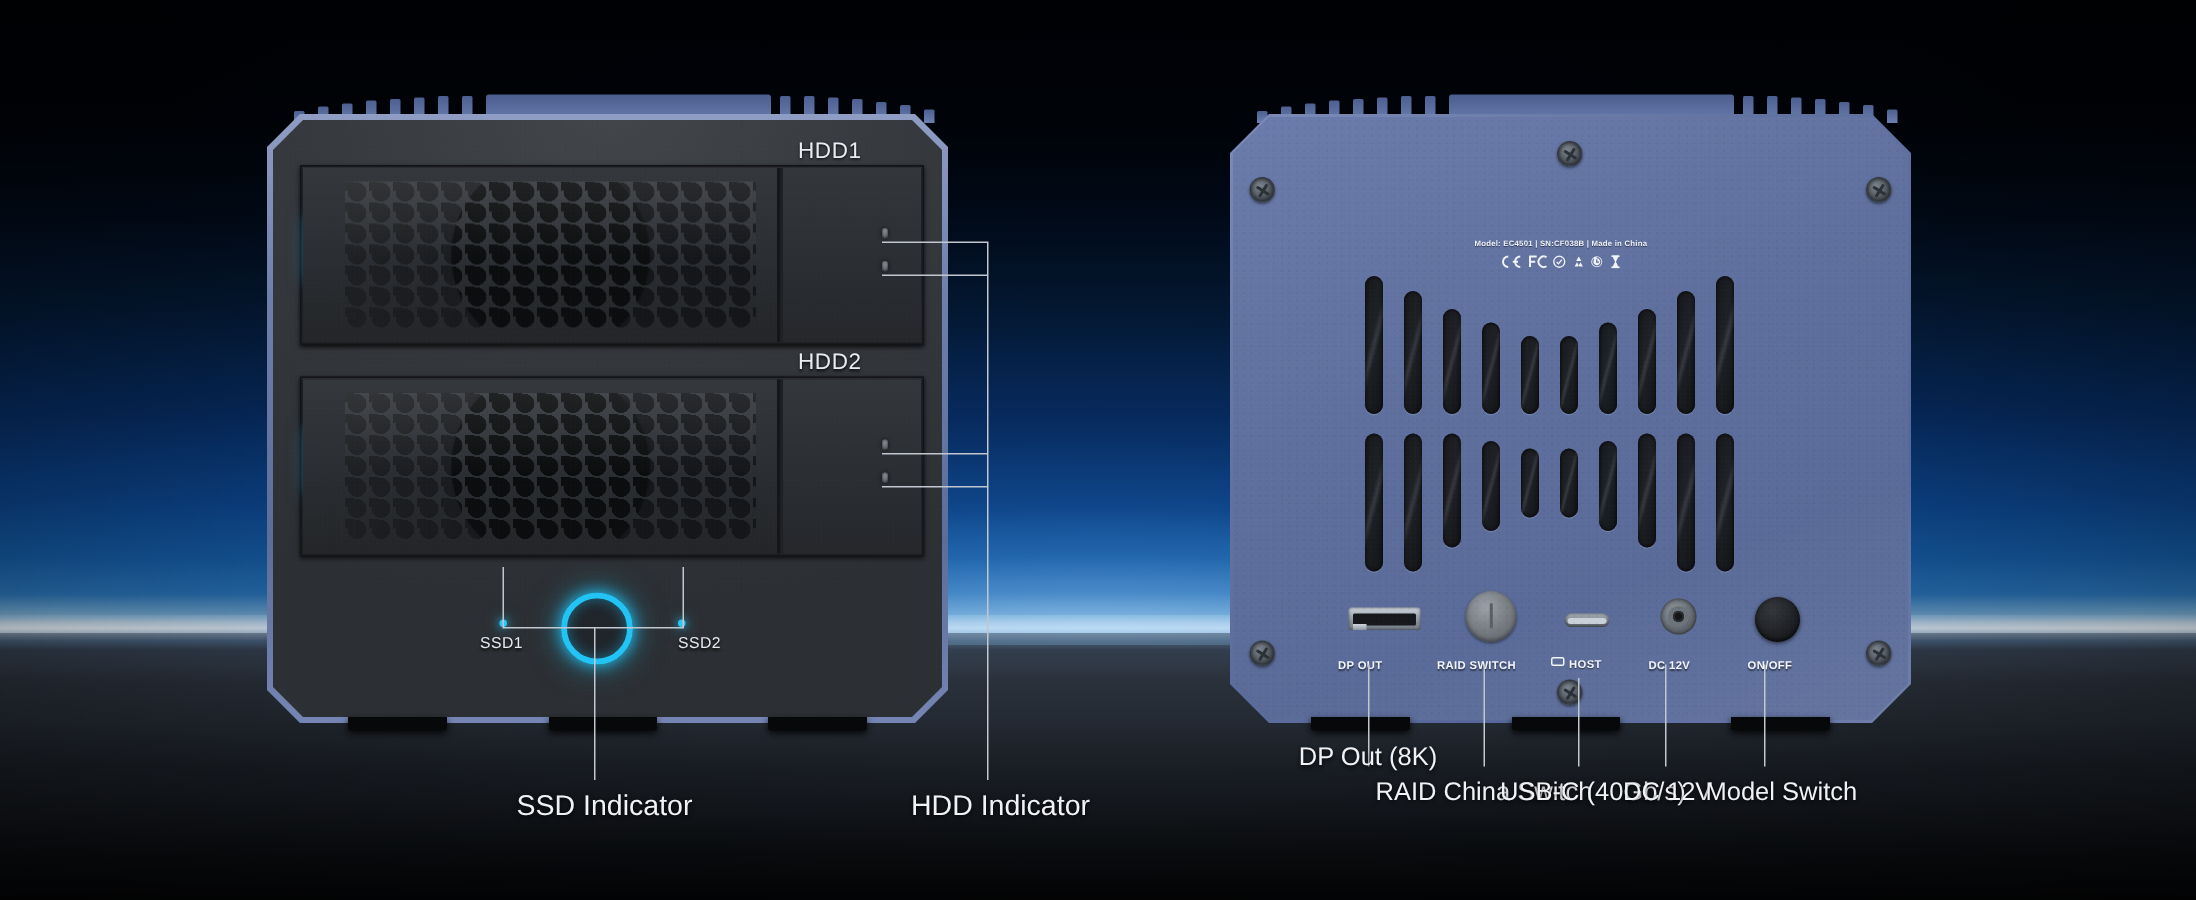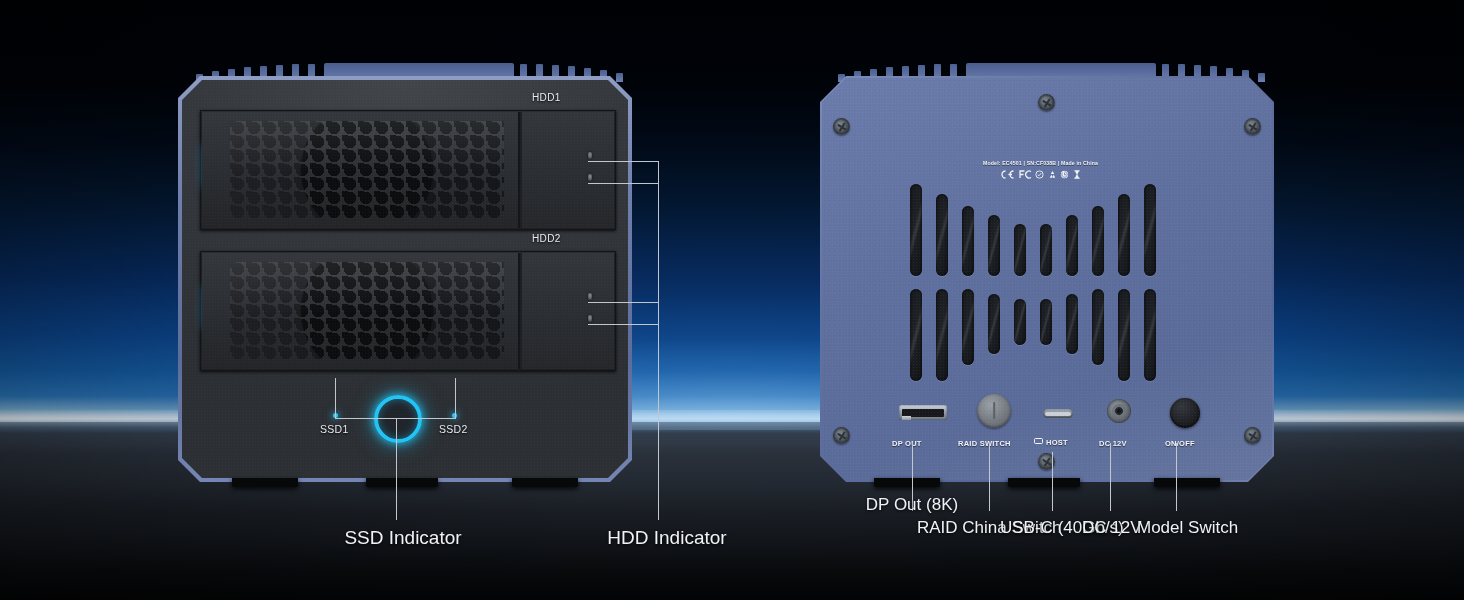--- a/index.html
+++ b/index.html
@@ -56,21 +56,21 @@
   }
   .f-face { position:absolute; left:12px; top:20px; width:446px; height:398px;
     background:
       radial-gradient(ellipse 120% 80% at 50% 0%, #42454a 0%, #35383d 40%, #2c2f33 100%);
     clip-path:polygon(20px 0,426px 0,446px 20px,446px 378px,426px 398px,20px 398px,0 378px,0 20px);
   }
   .f-face::after { content:""; position:absolute; inset:0;
     background-image:radial-gradient(rgba(255,255,255,.035) .5px, transparent .6px);
     background-size:3px 3px; opacity:.85; }
 
-  .bay-label { position:absolute; color:#e9ecf2; font-size:10px; letter-spacing:.4px;
+  .bay-label { position:absolute; color:#e9ecf2; font-size:15px; letter-spacing:.4px;
     text-shadow:0 1px 2px rgba(0,0,0,.9); }
 
   .bay { position:absolute; background:#1e2024; border:1px solid #121417;
     box-shadow:inset 0 1px 0 rgba(255,255,255,.06), 0 1px 3px rgba(0,0,0,.8); }
   .tray { position:absolute; left:1px; top:1px; bottom:1px; width:318px;
     background:linear-gradient(to bottom,#34373c,#2a2d31 55%,#232528);
     border-right:2px solid #141619; }
   .tray::after { content:""; position:absolute; inset:0;
     background-image:radial-gradient(rgba(255,255,255,.03) .5px, transparent .6px);
     background-size:3px 3px; }
@@ -260,21 +260,21 @@
       <div class="bayface">
         <div class="led" style="right:22px;top:40px;"></div>
         <div class="led" style="right:22px;top:62px;"></div>
       </div>
     </div>
 
     <div class="ring" style="left:204px;top:335px;"></div>
     <div class="ssd-dot" style="left:163px;top:353px;"></div>
     <div class="ssd-dot" style="left:282px;top:353px;"></div>
     <div class="ssd-text" style="left:150px;top:363px;">SSD1</div>
-    <div class="ssd-text" style="left:269px;top:363px;">SSD2</div>
+    <div class="ssd-text" style="left:282px;top:363px;">SSD2</div>
 
     <div class="foot" style="left:62px;top:418px;width:66px;"></div>
     <div class="foot" style="left:196px;top:418px;width:72px;"></div>
     <div class="foot" style="left:342px;top:418px;width:66px;"></div>
   </div>
 
   <div class="ln v" style="left:335px;top:378px;height:40px;"></div>
   <div class="ln v" style="left:455px;top:378px;height:40px;"></div>
   <div class="ln h" style="left:335px;top:418px;width:121px;"></div>
   <div class="ln v" style="left:396px;top:418px;height:102px;"></div>

